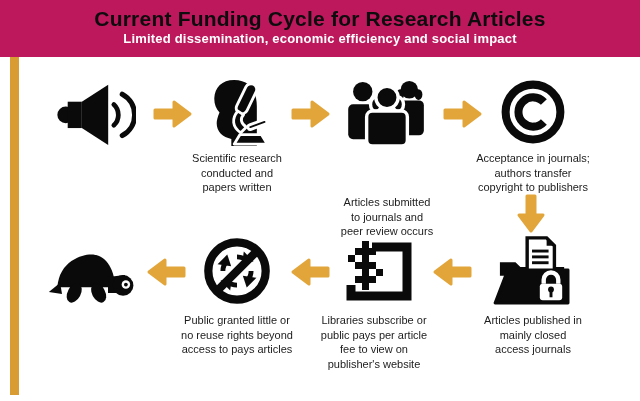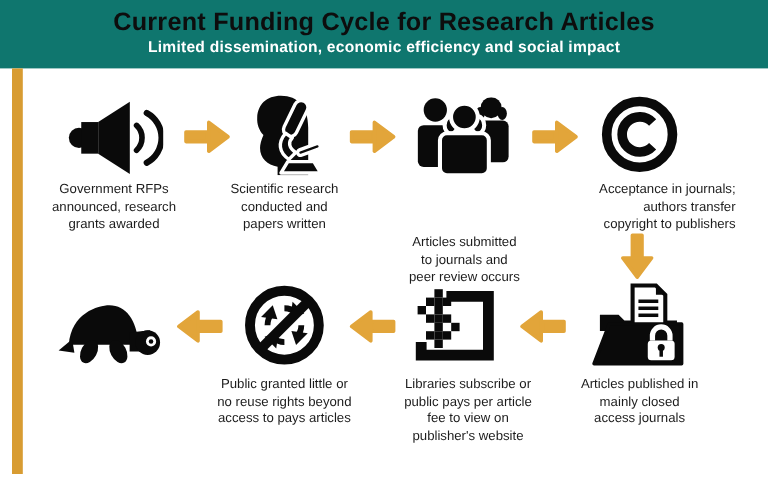--- a/index.html
+++ b/index.html
@@ -1,19 +1,19 @@
 <!DOCTYPE html>
 <html><head>
 <meta charset="utf-8">
 <style>
   html,body{margin:0;padding:0;background:#ffffff;}
   .stage{position:relative;width:640px;height:401px;background:#ffffff;overflow:hidden;
          font-family:"Liberation Sans", sans-serif;border-bottom:2px solid #f1efe9;}
   
-  .hdr{position:absolute;left:0;top:0;width:640px;height:57px;background:#0f766e;text-align:center;}
+  .hdr{position:absolute;left:0;top:0;width:640px;height:57px;background:#be185d;text-align:center;}
   .hdr .title{margin:0;padding-top:7px;font-size:21px;line-height:24px;font-weight:bold;color:#0d0d0d;letter-spacing:.2px;}
   .hdr .subtitle{margin:0;font-size:13px;line-height:16px;font-weight:bold;color:#ffffff;letter-spacing:.2px;}
   
   .stripe{position:absolute;left:10px;top:57px;width:9px;height:338px;background:#d89c32;}
   
   .ic{position:absolute;}
   .lbl{position:absolute;width:160px;text-align:center;font-size:11px;line-height:1.32;
        color:#1c1c1c;white-space:pre-line;}
   .arrow{position:absolute;}
   svg{display:block;}
@@ -97,30 +97,27 @@
   </div>
   <div class="arrow" style="left:443px;top:99px;">
     <svg width="40" height="30" viewBox="0 0 40 30">
       <g fill="#e2a53a" stroke="#e2a53a" stroke-width="3" stroke-linejoin="round">
         <rect x="2" y="11" width="18" height="8"></rect>
           <path d="M21,3 L37,15 L21,27 Z"></path>
       </g>
     </svg>
   </div>
 
-  <div class="lbl" style="left:15px;top:151px;">Government RFPs
-announced, research
-grants awarded</div>
   <div class="lbl" style="left:157px;top:151px;">Scientific research
 conducted and
 papers written</div>
   <div class="lbl" style="left:307px;top:151px;margin-top:44px;">Articles submitted
 to journals and
 peer review occurs</div>
-  <div class="lbl" style="left:453px;top:151px;text-align:right;">Acceptance in journals;
+  <div class="lbl" style="left:453px;top:151px;">Acceptance in journals;
 authors transfer
 copyright to publishers</div>
 
   <div class="arrow" style="left:516px;top:194px;">
     <svg width="30" height="40" viewBox="0 0 30 40">
       <g fill="#e2a53a" stroke="#e2a53a" stroke-width="3" stroke-linejoin="round">
         <rect x="11" y="2" width="8" height="18"></rect>
           <path d="M3,21 L15,37 L27,21 Z"></path>
       </g>
     </svg>
@@ -218,21 +215,21 @@
       <g fill="#e2a53a" stroke="#e2a53a" stroke-width="3" stroke-linejoin="round" transform="scale(-1,1) translate(-40,0)">
         <rect x="2" y="11" width="18" height="8"></rect>
           <path d="M21,3 L37,15 L21,27 Z"></path>
       </g>
     </svg>
   </div>
 
   <div class="lbl" style="left:453px;top:313px;">Articles published in
 mainly closed
 access journals</div>
-  <div class="lbl" style="left:310px;top:313px;">Libraries subscribe or
+  <div class="lbl" style="left:294px;top:313px;">Libraries subscribe or
 public pays per article
 fee to view on
 publisher's website</div>
   <div class="lbl" style="left:157px;top:313px;">Public granted little or
 no reuse rights beyond
 access to pays articles</div>
 
 </div>
 
 </body></html>

